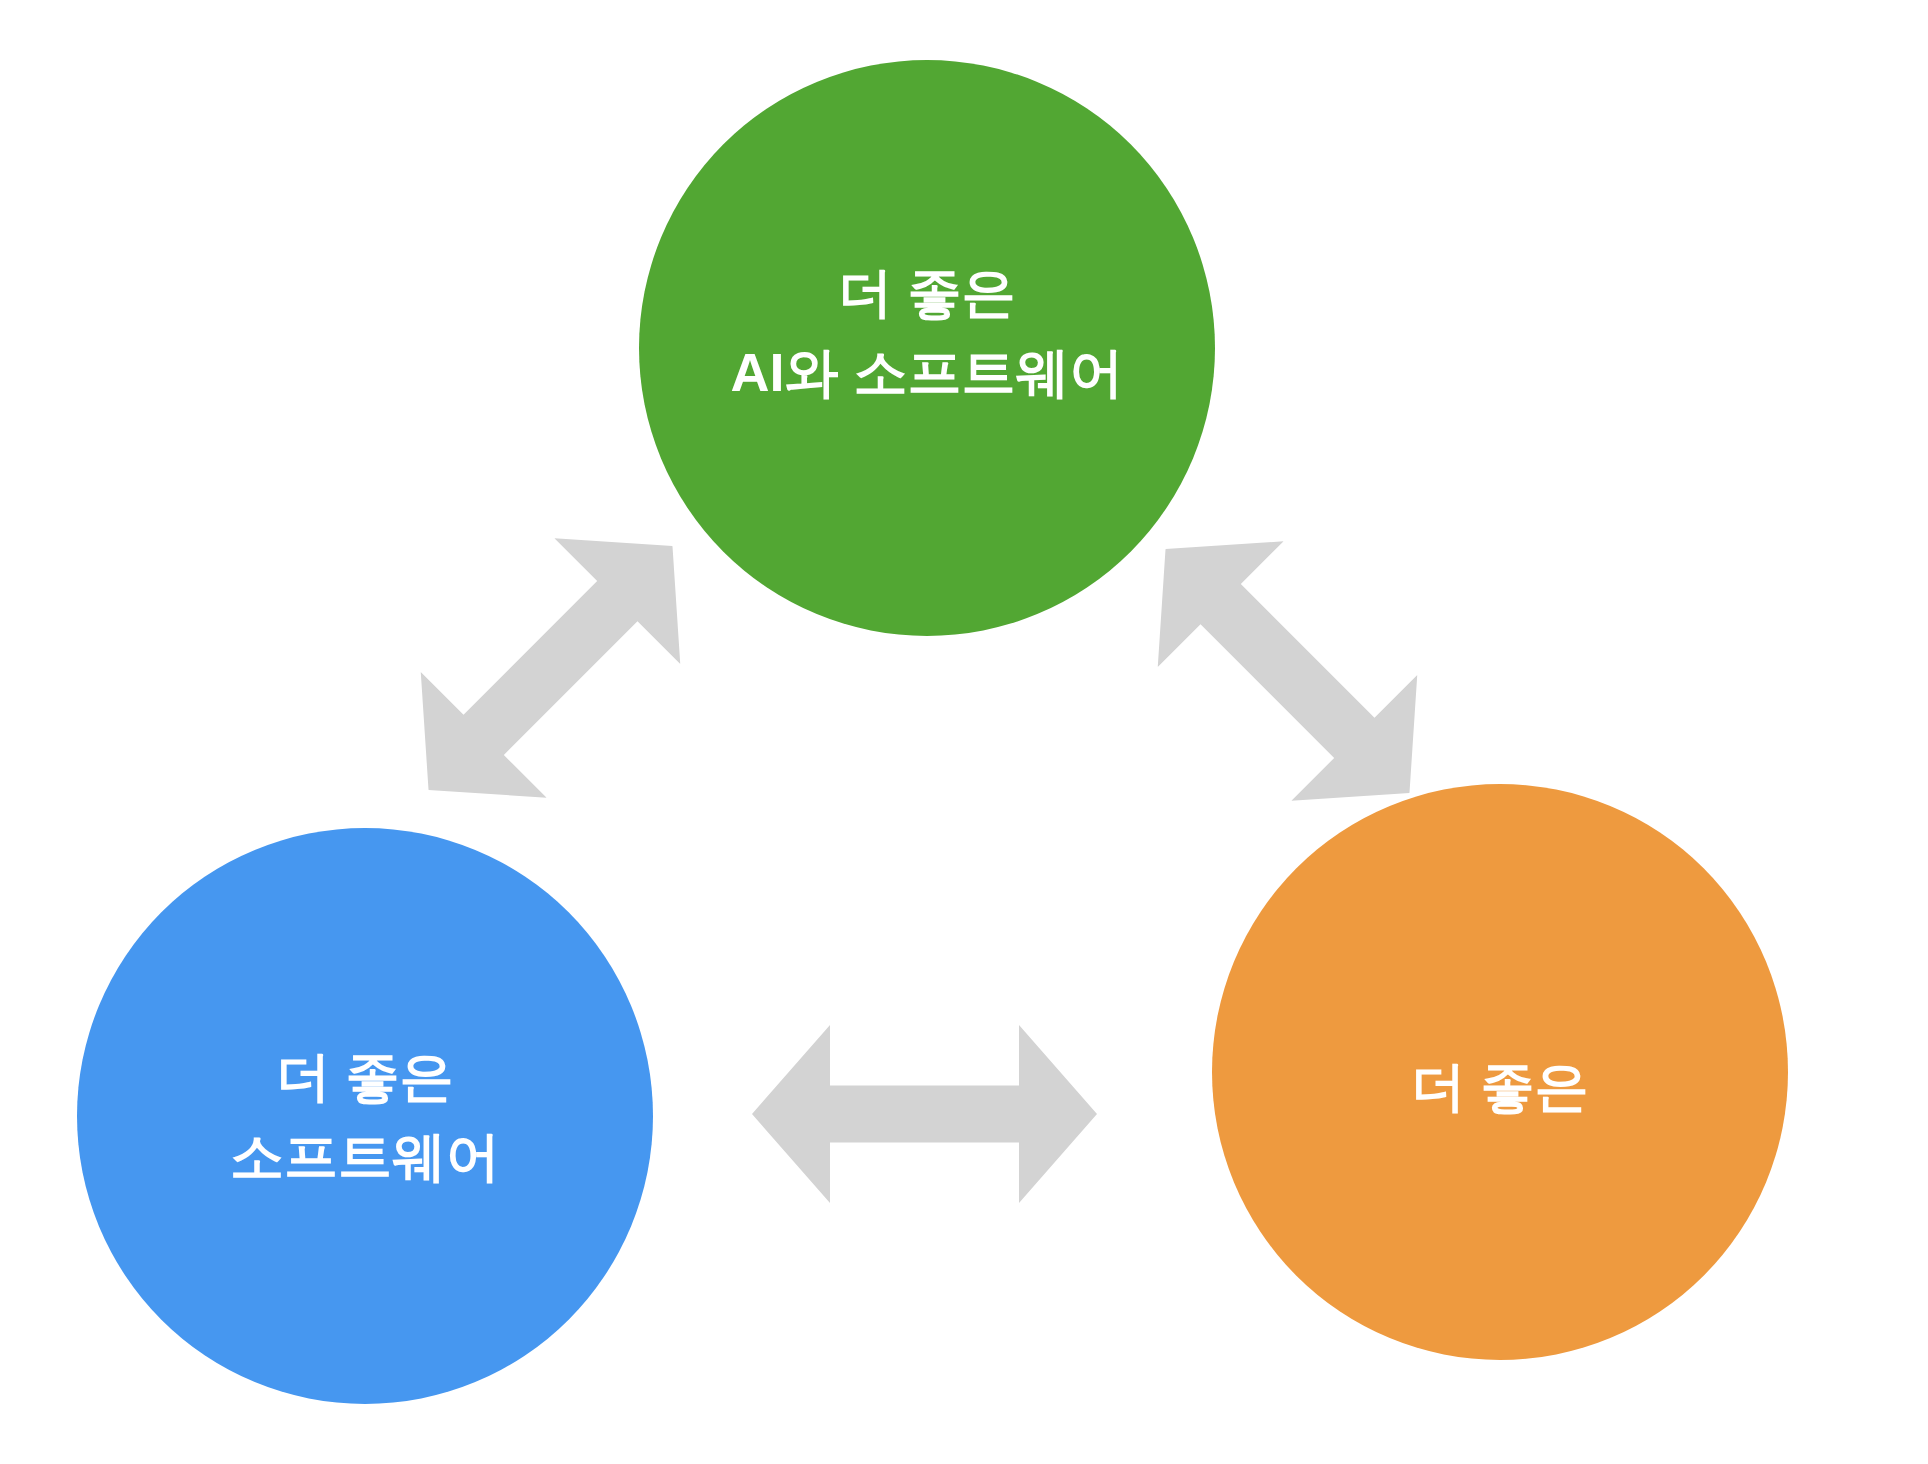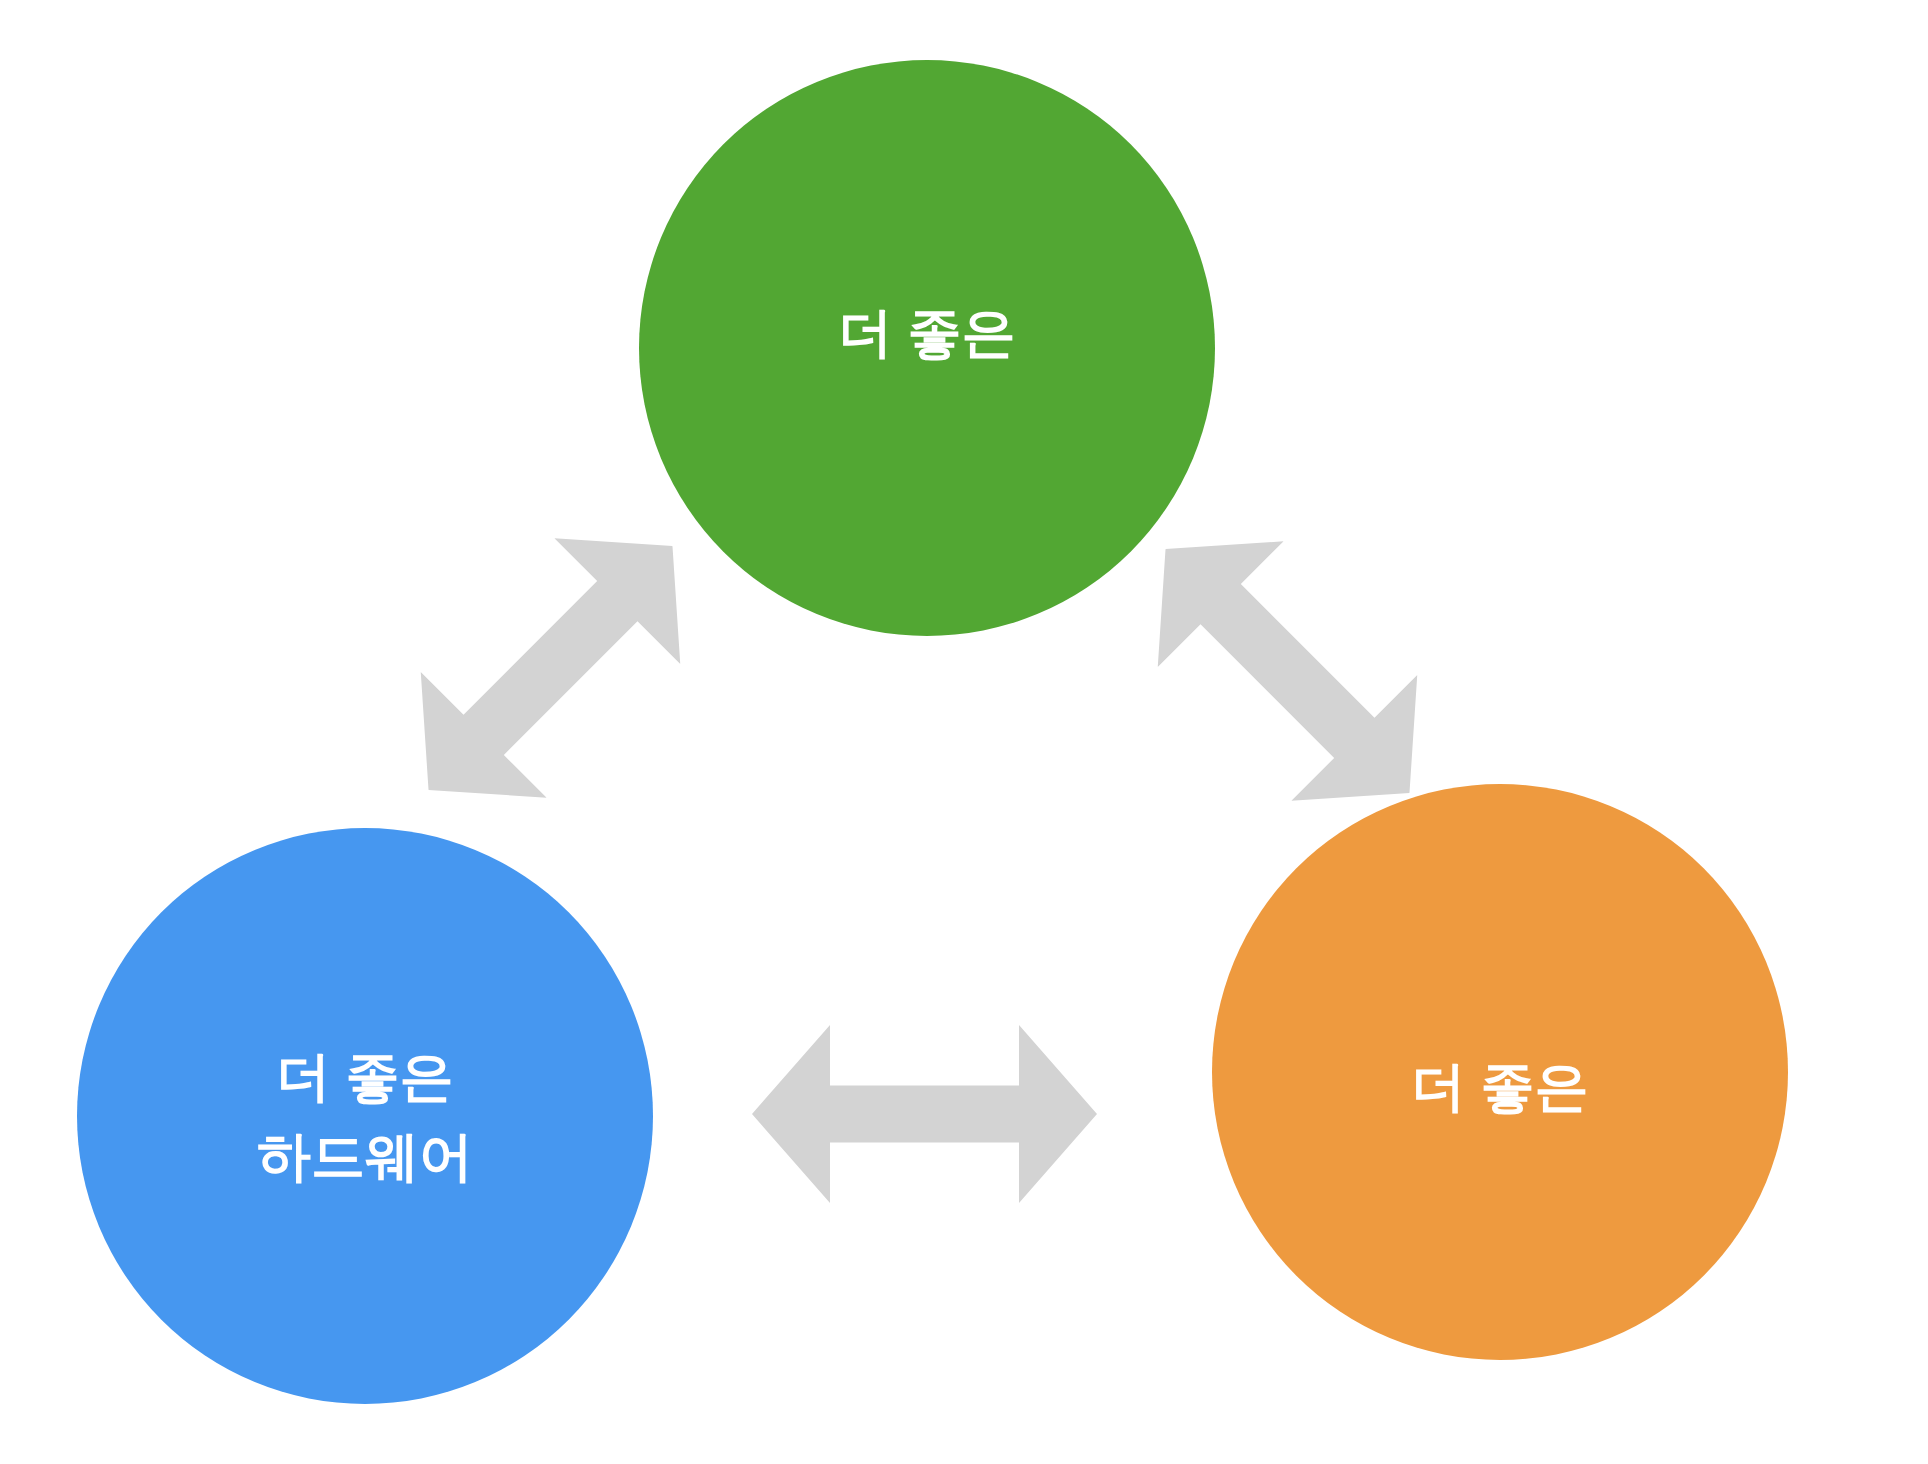--- a/index.html
+++ b/index.html
@@ -62,27 +62,28 @@
   .arrow svg { display: block; width: 100%; height: 100%; }
 </style>
 </head>
 <body>
 
 <div class="canvas" style="color: rgb(255, 255, 255);">
 
   <div class="node" id="node-ai-software" style="background-color: rgb(82, 167, 51);">
     <div class="node-label">
       <div>더 좋은</div>
+      <div>AI와 소프트웨어</div>
     </div>
   </div>
 
   <div class="node" id="node-hardware" style="background-color: rgb(70, 151, 240);">
     <div class="node-label">
       <div>더 좋은</div>
-      <div>하드웨어</div>
+      <div>소프트웨어</div>
     </div>
   </div>
 
   <div class="node" id="node-data" style="background-color: rgb(238, 154, 63);">
     <div class="node-label">
       <div>더 좋은</div>
     </div>
   </div>
 
   <div class="arrow" id="arrow-software-hardware">

